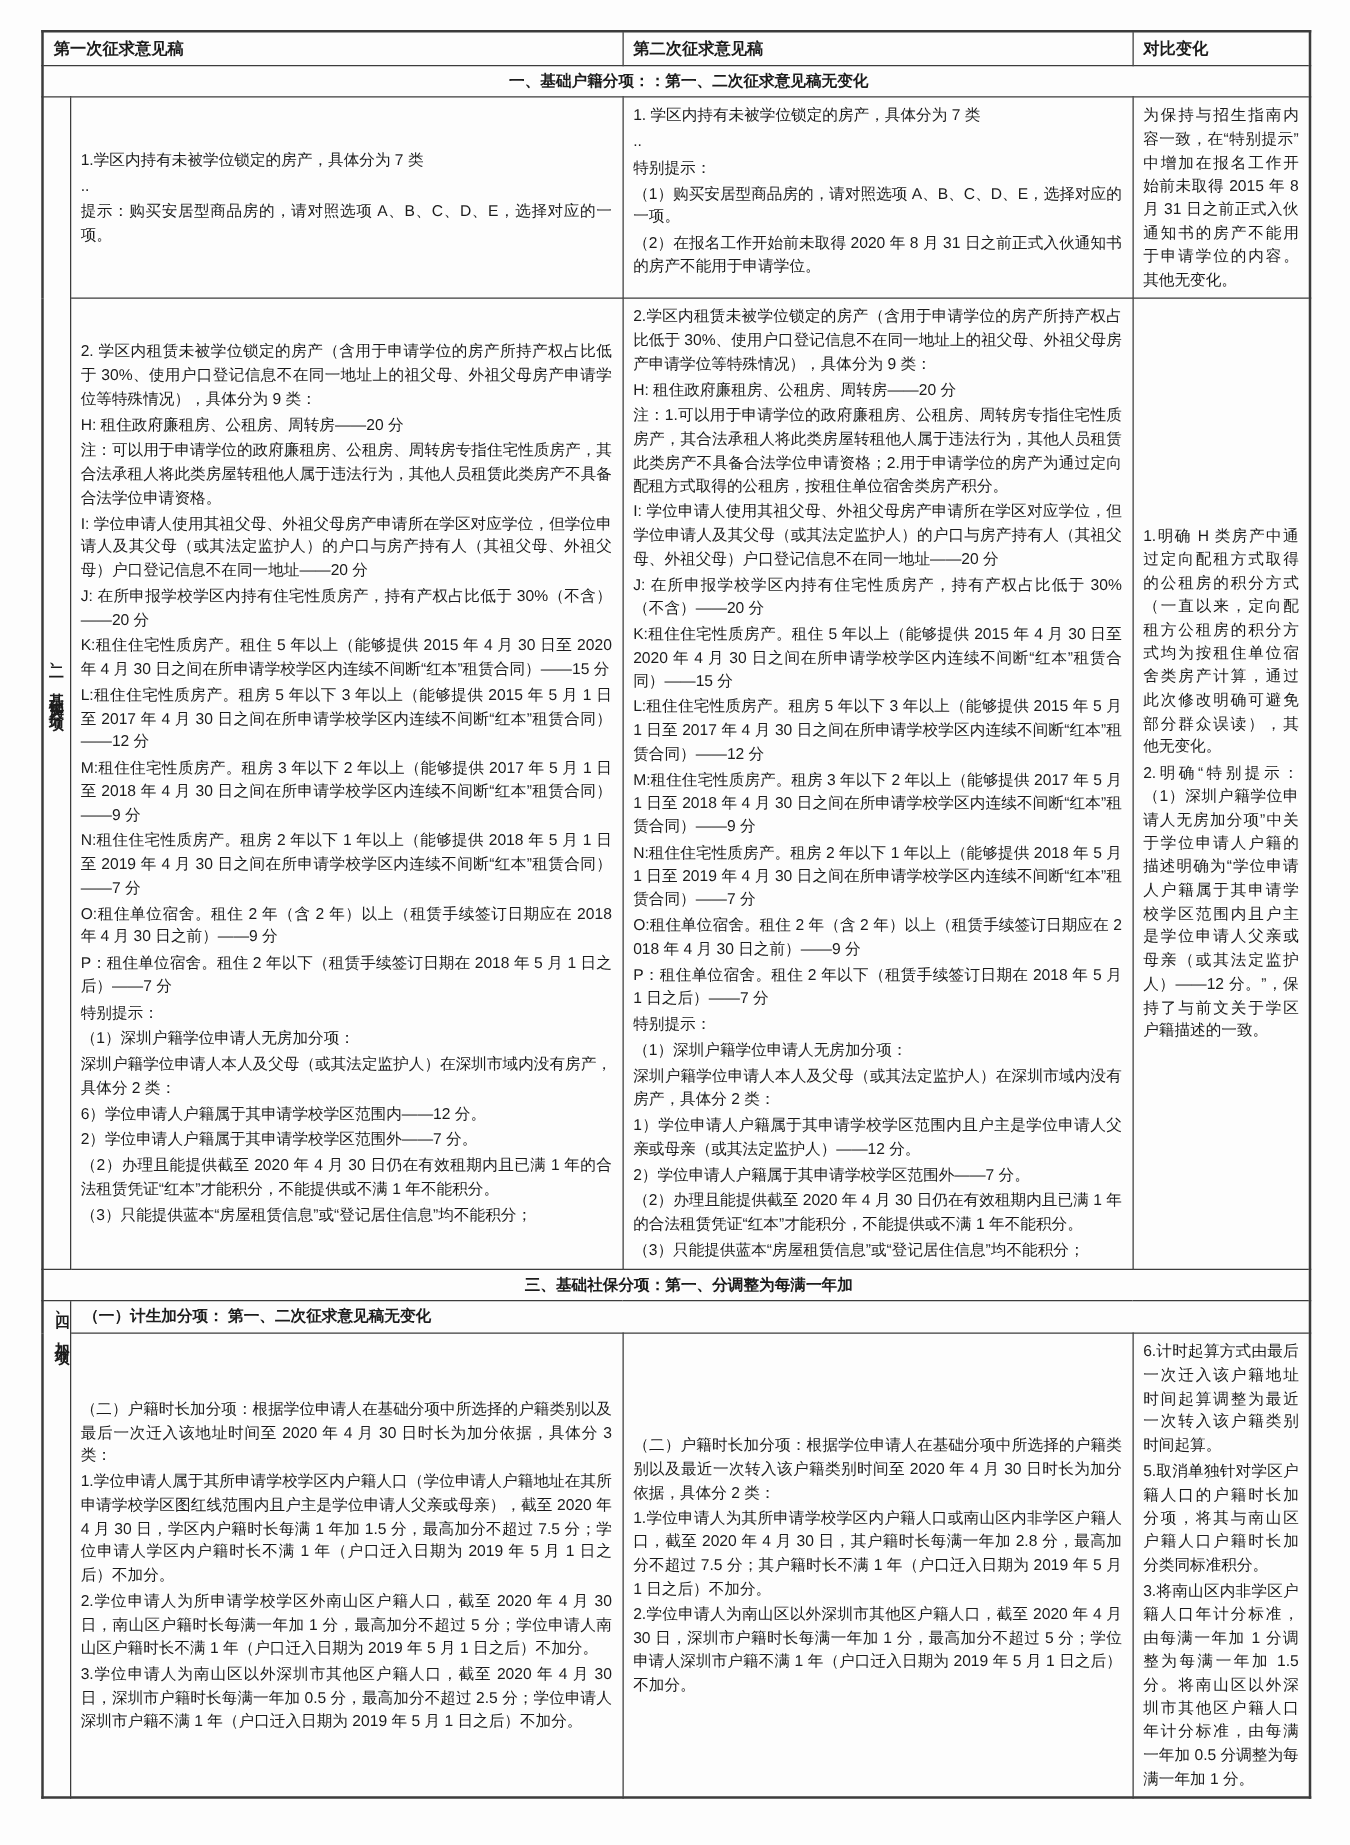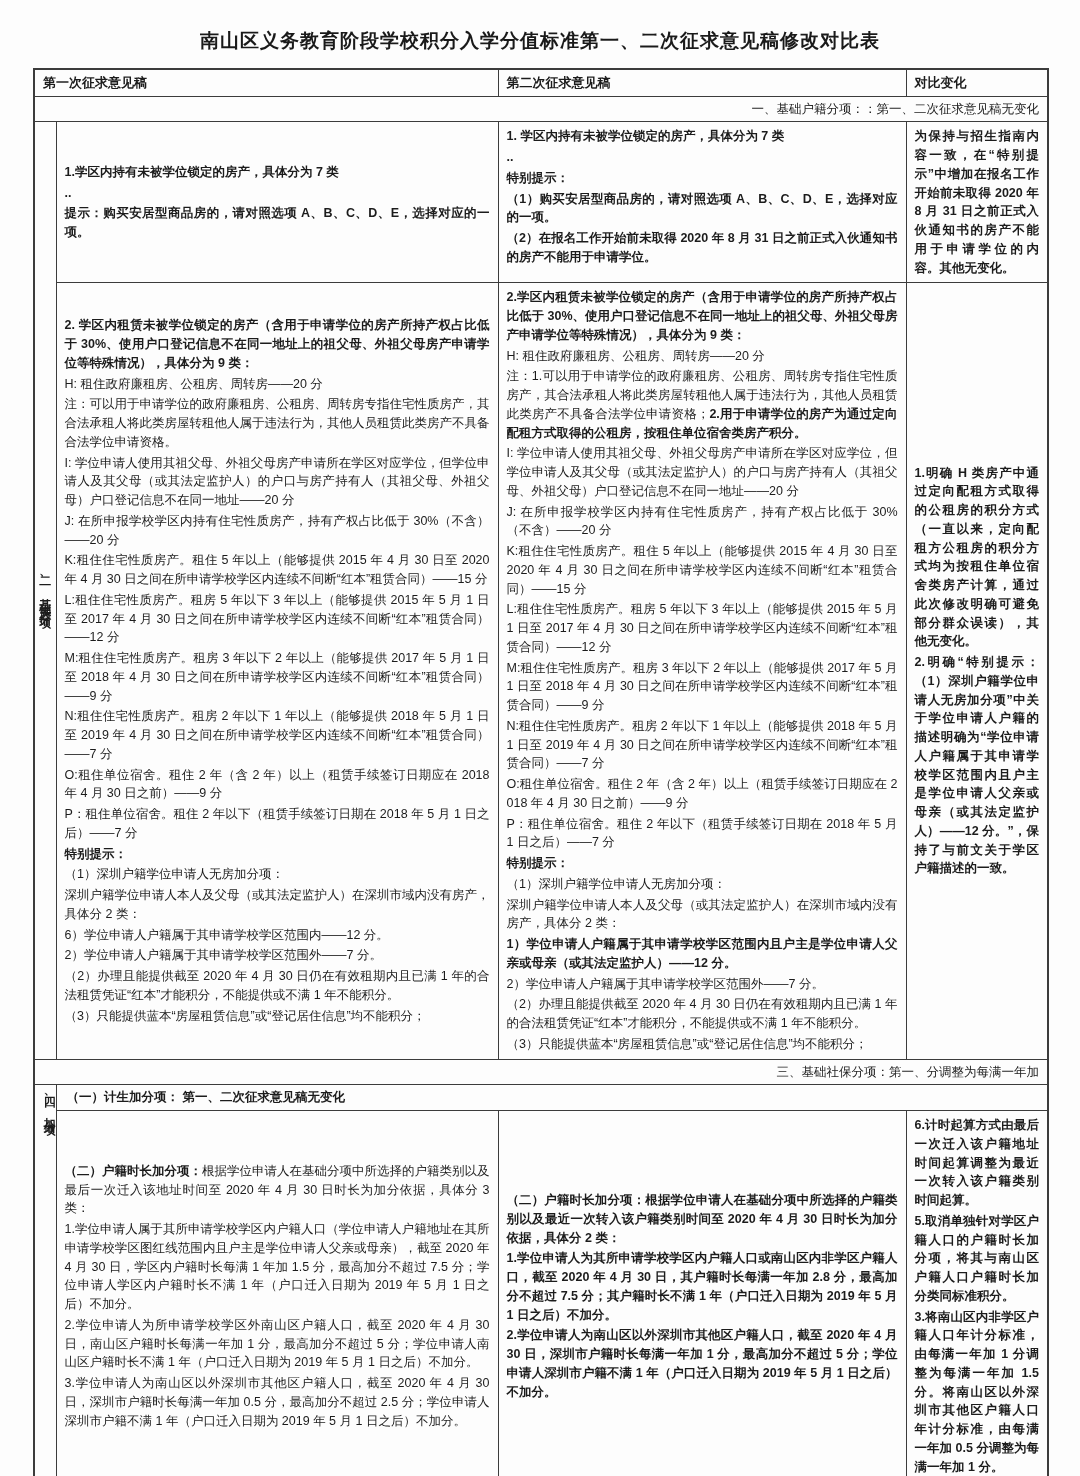--- a/index.html
+++ b/index.html
@@ -25,40 +25,39 @@
     font-size:12.5px;line-height:1.5;
     vertical-align:top;
     word-break:break-all;
     text-align:justify;
     color:#1c1c1c;
   }
   .cmp th{
     text-align:left;font-weight:bold;height:16px;font-size:13px;
     background:#fdfdfd;
   }
-  tr.r-sec td{font-weight:normal;padding-left:28px;height:18px;text-align:right;}
+  tr.r-sec td{font-weight:bold;padding-left:28px;height:18px;text-align:center;}
   tr.r-sub td{font-weight:bold;padding-left:10px;height:18px;text-align:left;}
   td.vlabel{
     writing-mode:vertical-rl;text-orientation:upright;
     text-align:center;vertical-align:middle;
     font-weight:bold;font-size:12px;letter-spacing:4px;
     padding:2px 1px;
   }
   td.va-m{vertical-align:middle;margin-left:47px;}
   td.va-t{vertical-align:top;}
   tr.r-owned td.cell{height:138px;}
   tr.r-hukou td.cell{height:326px;}
   p.para{margin:2px 0;}
-  .b{font-weight:bold;}
+  .b{font-weight:normal;}
 </style>
 </head>
 <body>
 
 <div class="page">
-  <div class="doc-title">南山区义务教育阶段学校积分入学分值标准第一、二次征求意见稿修改对比表</div>
 
   <table class="cmp">
     <colgroup>
       <col style="width:22px">
         <col style="width:442px">
         <col style="width:408px">
         <col style="width:142px">
     </colgroup>
     <thead>
       <tr>
@@ -80,21 +79,21 @@
             <p class="para"><span class="b">提示：购买安居型商品房的，请对照选项 A、B、C、D、E，选择对应的一项。</span></p>
           </td>
         <td class="cell va-t">
             <p class="para"><span class="b">1. 学区内持有未被学位锁定的房产，具体分为 7 类</span></p>
             <p class="para"><span class="b">..</span></p>
             <p class="para"><span class="b">特别提示：</span></p>
             <p class="para"><span class="b">（1）购买安居型商品房的，请对照选项 A、B、C、D、E，选择对应的一项。</span></p>
             <p class="para"><span class="b">（2）在报名工作开始前未取得 2020 年 8 月 31 日之前正式入伙通知书的房产不能用于申请学位。</span></p>
           </td>
         <td class="cell va-t">
-            <p class="para"><span class="b">为保持与招生指南内容一致，在“特别提示”中增加在报名工作开始前未取得 2020 年 8 月 31 日之前正式入伙通知书的房产不能用于申请学位的内容。其他无变化。</span></p>
+            <p class="para"><span class="b">为保持与招生指南内容一致，在“特别提示”中增加在报名工作开始前未取得 2015 年 8 月 31 日之前正式入伙通知书的房产不能用于申请学位的内容。其他无变化。</span></p>
           </td>
       </tr>
 
       <tr class="r-rented">
         <td class="cell va-m">
             <p class="para"><span class="b">2. 学区内租赁未被学位锁定的房产（含用于申请学位的房产所持产权占比低于 30%、使用户口登记信息不在同一地址上的祖父母、外祖父母房产申请学位等特殊情况），具体分为 9 类：</span></p>
             <p class="para"><span>H: 租住政府廉租房、公租房、周转房——20 分</span></p>
             <p class="para"><span>注：可以用于申请学位的政府廉租房、公租房、周转房专指住宅性质房产，其合法承租人将此类房屋转租他人属于违法行为，其他人员租赁此类房产不具备合法学位申请资格。</span></p>
             <p class="para"><span>I: 学位申请人使用其祖父母、外祖父母房产申请所在学区对应学位，但学位申请人及其父母（或其法定监护人）的户口与房产持有人（其祖父母、外祖父母）户口登记信息不在同一地址——20 分</span></p>
             <p class="para"><span>J: 在所申报学校学区内持有住宅性质房产，持有产权占比低于 30%（不含）——20 分</span></p>

